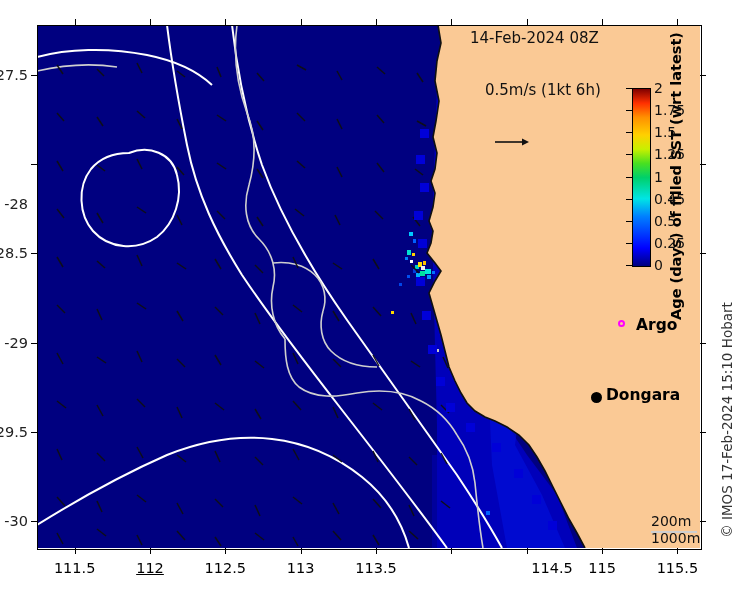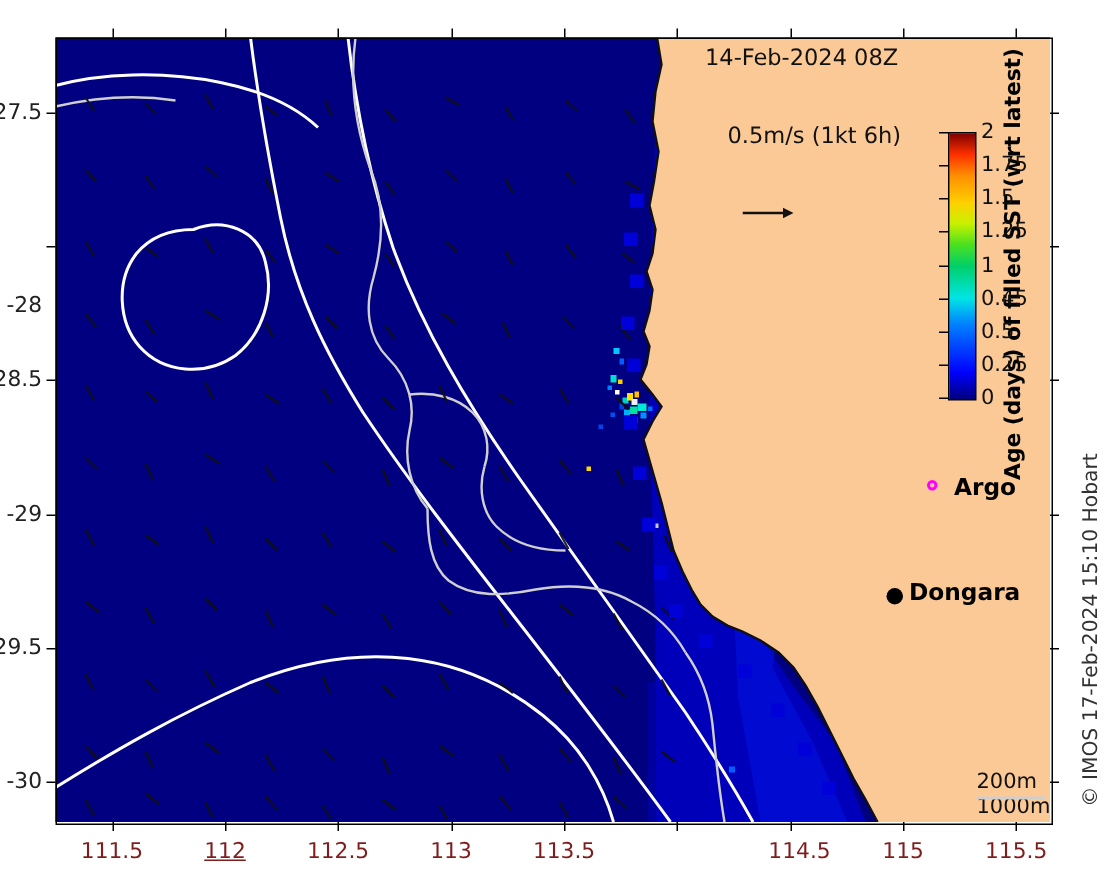--- a/index.html
+++ b/index.html
@@ -22,21 +22,21 @@
   
   .ocean-layer{position:absolute;inset:0;}
 
   
   .tick{position:absolute;background:#000;}
   .tick-x{width:1px;height:6px;top:548px;}
   .tick-y{height:1px;width:6px;left:31px;}
   .tick-x-top{width:1px;height:6px;top:19px;}
   .tick-y-right{height:1px;width:6px;left:700px;}
   .lbl-x{
-    position:absolute;top:560px;font-size:14.5px;color:#7f1d1d;
+    position:absolute;top:560px;font-size:14.5px;color:#000000;
     transform:translateX(-50%);white-space:nowrap;
   }
   .lbl-y{
     position:absolute;left:28px;font-size:14.5px;color:#222;
     transform:translate(-100%,-50%);white-space:nowrap;
   }
 
   
   #date-stamp{
     position:absolute;left:470px;top:29px;font-size:15px;color:#111;
@@ -382,21 +382,21 @@
 <div class="tick tick-x-top" style="left: 300.693px;"></div>
 <div class="lbl-x" style="left: 300.693px;">113</div>
 <div class="tick tick-x" style="left: 376.034px;"></div>
 <div class="tick tick-x-top" style="left: 376.034px;"></div>
 <div class="lbl-x" style="left: 376.034px;">113.5</div>
 <div class="tick tick-x" style="left: 451.375px;"></div>
 <div class="tick tick-x-top" style="left: 451.375px;"></div>
 <div class="lbl-x" style="left: 451.375px; margin-top: 44px;">114</div>
 <div class="tick tick-x" style="left: 526.716px;"></div>
 <div class="tick tick-x-top" style="left: 526.716px;"></div>
-<div class="lbl-x" style="left: 533px;">114.5</div>
+<div class="lbl-x" style="left: 552px;">114.5</div>
 <div class="tick tick-x" style="left: 602.057px;"></div>
 <div class="tick tick-x-top" style="left: 602.057px;"></div>
 <div class="lbl-x" style="left: 602.057px;">115</div>
 <div class="tick tick-x" style="left: 677.398px;"></div>
 <div class="tick tick-x-top" style="left: 677.398px;"></div>
 <div class="lbl-x" style="left: 677.398px;">115.5</div>
 <div class="tick tick-y" style="top: 74.9795px;"></div>
 <div class="tick tick-y-right" style="top: 74.9795px;"></div>
 <div class="lbl-y" style="top: 74.9795px;">-27.5</div>
 <div class="tick tick-y" style="top: 164.229px;"></div>

